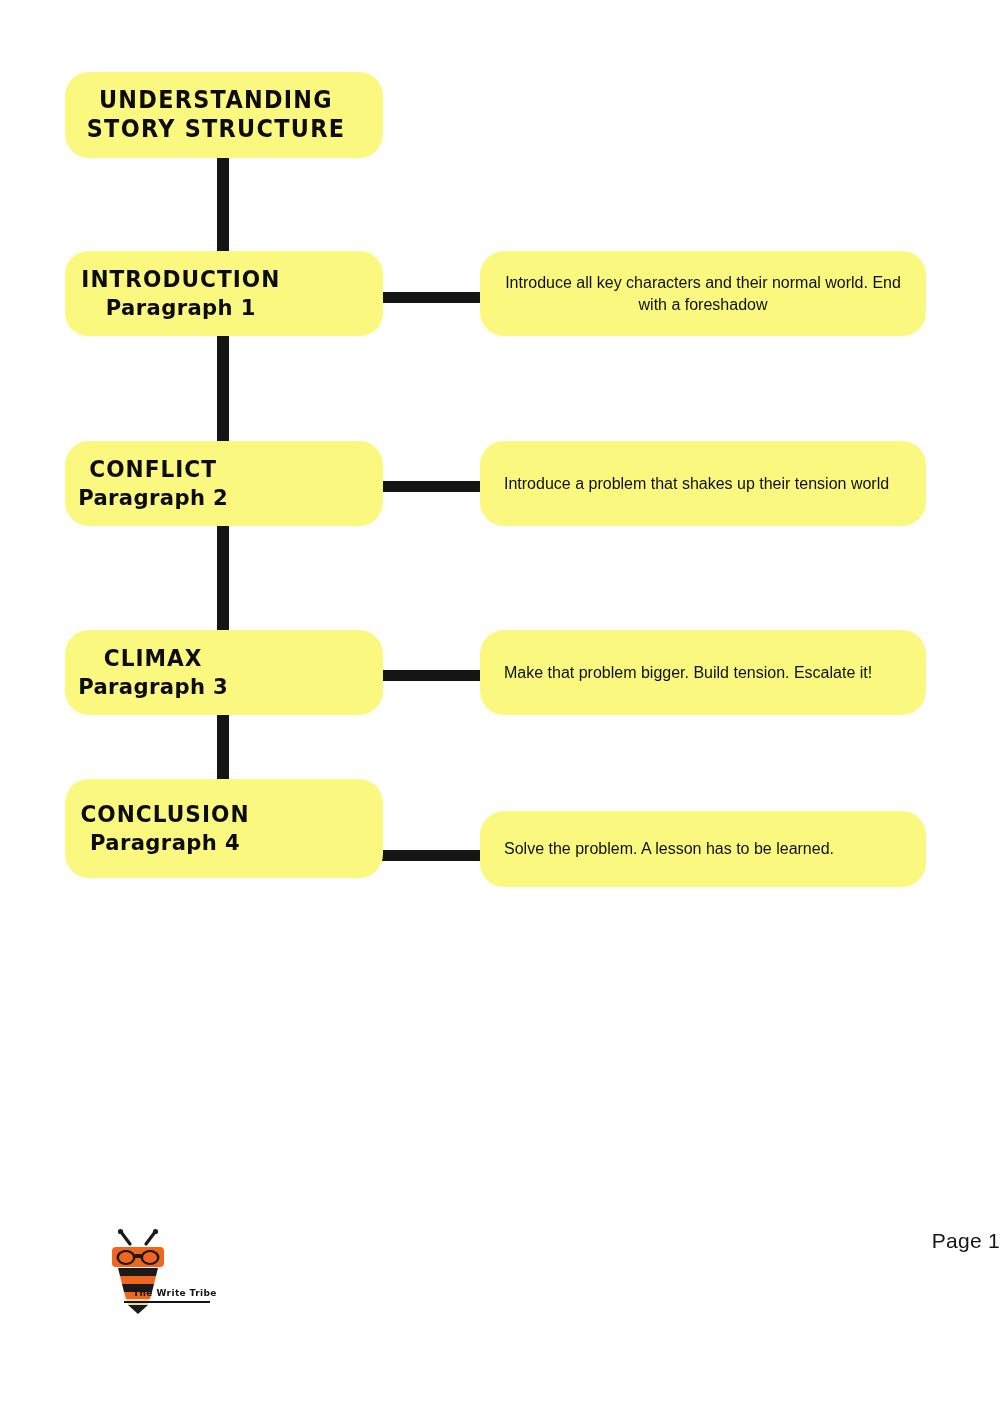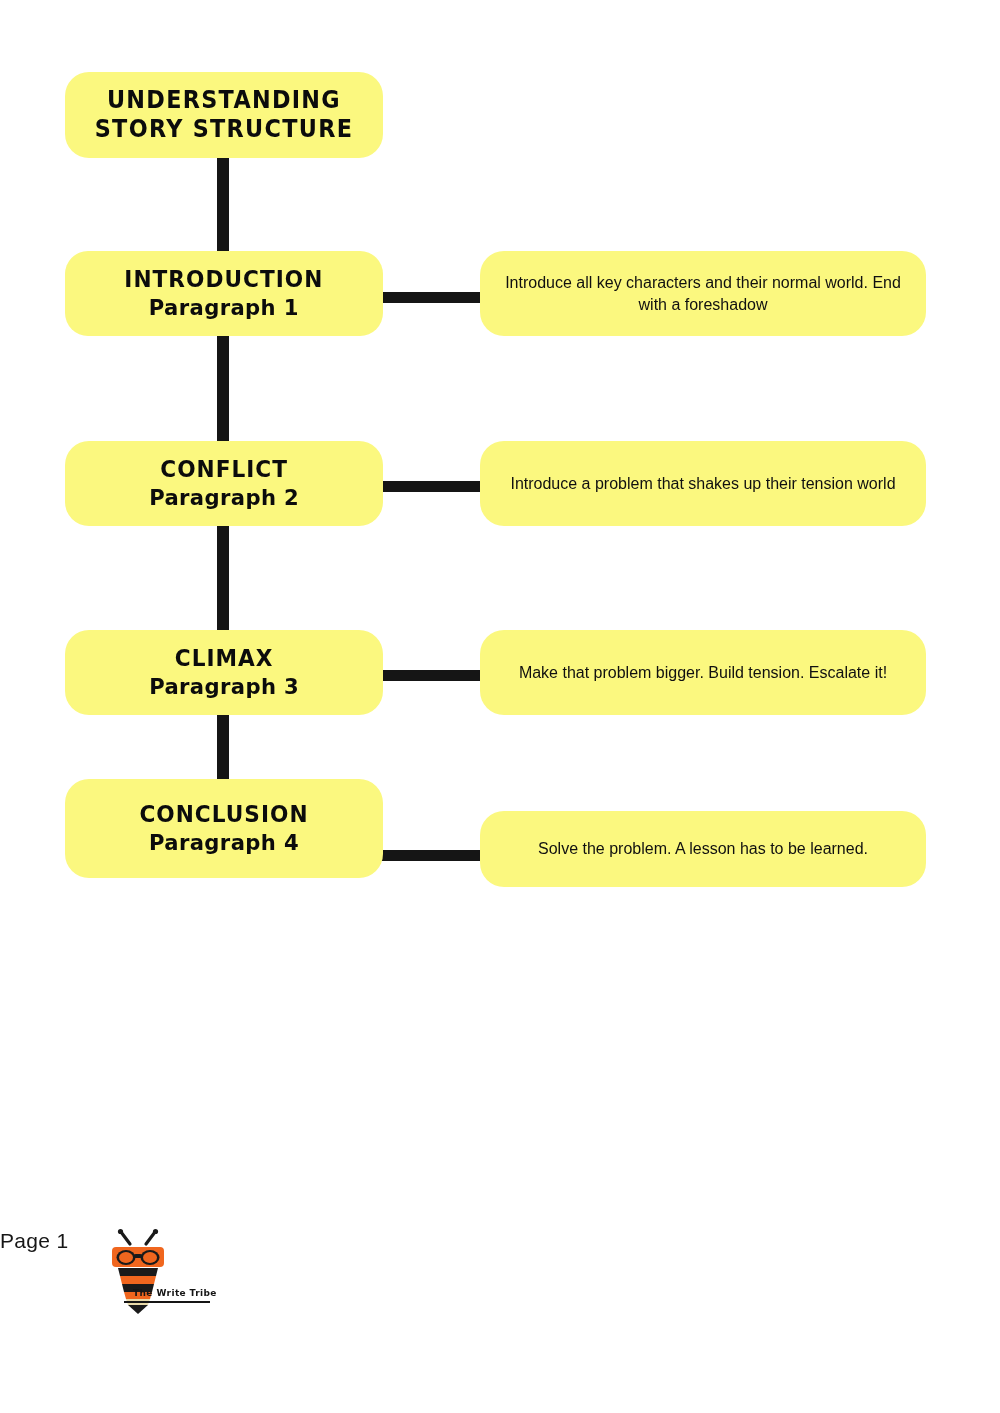--- a/index.html
+++ b/index.html
@@ -39,21 +39,20 @@
   }
 
   
   .node {
     position: absolute;
     background: #FBF87F;
     border-radius: 24px;
     box-sizing: border-box;
     display: flex;
     align-items: center;
-    justify-content: center;
     text-align: center;
     z-index: 3;
   }
 
   .node-left {
     left: 65px;
     width: 318px;
   }
   .node-right {
     left: 480px;
@@ -102,21 +101,21 @@
     line-height: 1.32;
     padding: 0 24px;
   }
 
   
   .page-label {
     position: absolute;
     left: 0;
     width: 1000px;
     top: 1229px;
-    text-align: left;
+    text-align: right;
     font-family: "Liberation Sans", sans-serif;
     font-size: 21px;
     color: #161616;
     letter-spacing: 0.3px;
   }
 
   .logo {
     position: absolute;
     left: 106px;
     top: 1228px;

